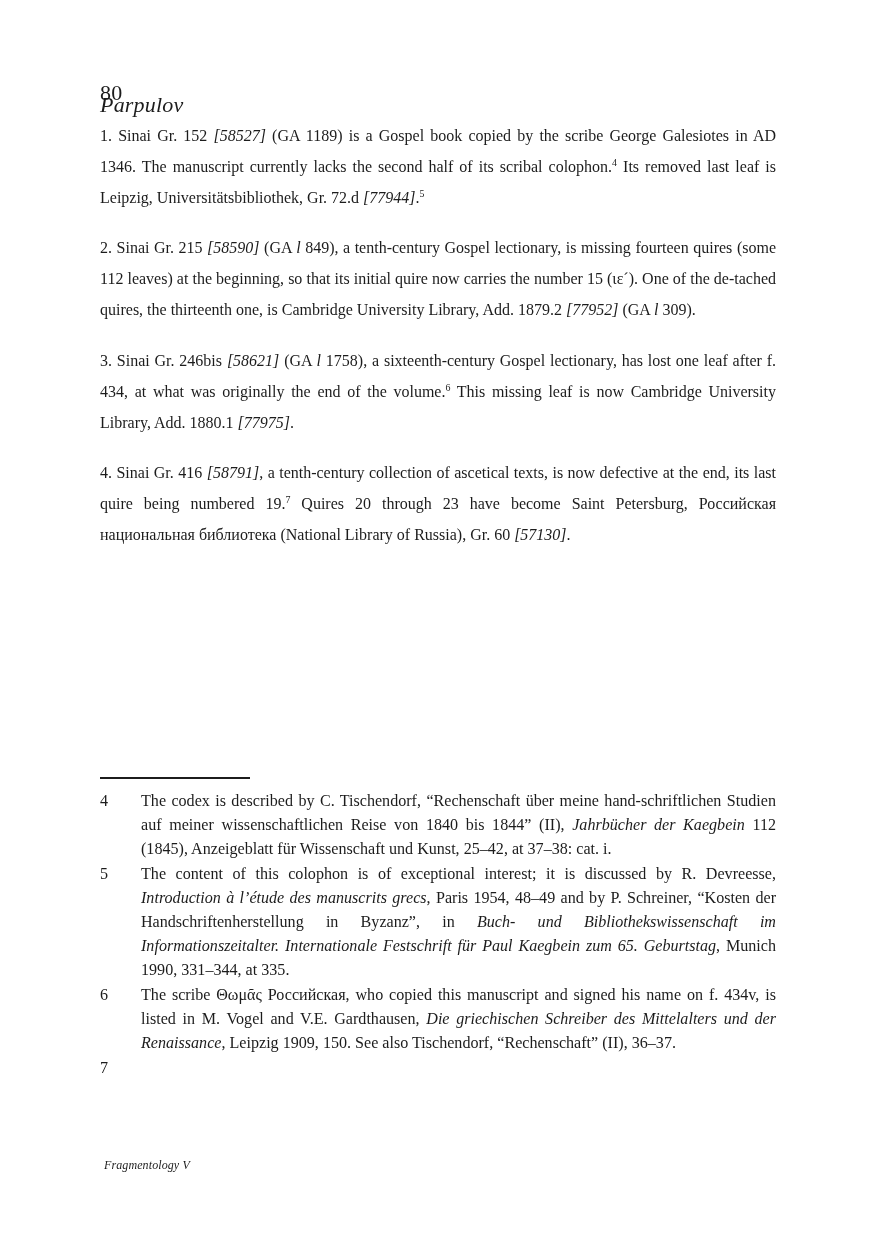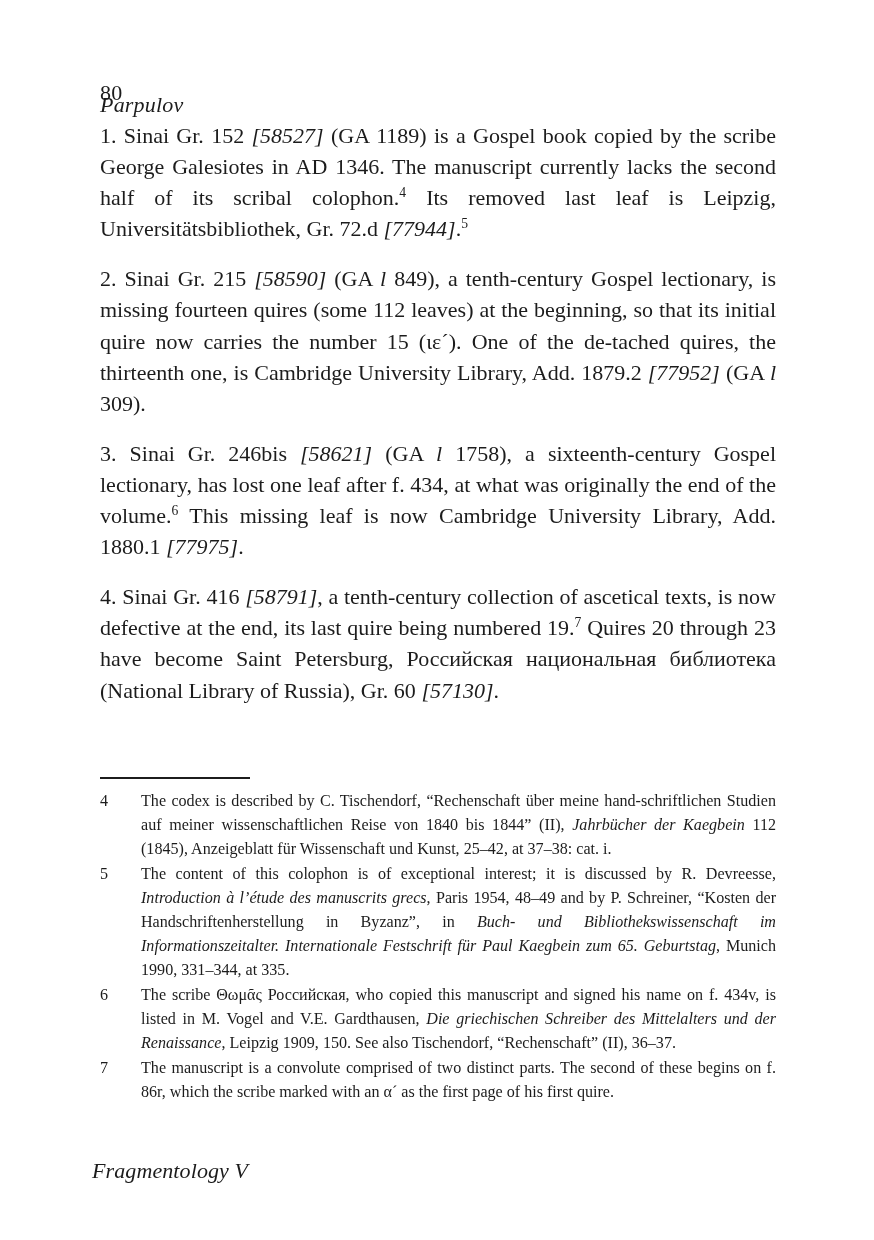--- a/index.html
+++ b/index.html
@@ -52,21 +52,21 @@
 
   
   .body-block {
     position: absolute;
     left: 100px;
     top: 120px;
     width: 676px;
   }
   p.para {
     margin: 0 0 19px 0;
-    font-size: 22px;
+    font-size: 16px;
     line-height: 31.1px;
     text-align: justify;
     text-justify: inter-word;
     hyphens: manual;
     -webkit-hyphens: manual;
   }
   p.para:last-child { margin-bottom: 0; }
 
   .it { font-style: italic; }
   sup.fn {
@@ -104,23 +104,23 @@
     left: 0;
     top: 0;
     width: 28px;
     text-align: left;
     font-size: 16.1px;
   }
 
   
   .footer {
     position: absolute;
-    left: 92px;
+    left: 104px;
     top: 1158px;
-    font-size: 22px;
+    font-size: 12px;
     font-style: italic;
     letter-spacing: .1px;
   }
 </style>
 </head>
 <body>
 
 <div class="page">
 
   <div class="running-head">
@@ -134,18 +134,18 @@
       <p class="para"><span>3. Sinai Gr. 246bis </span><span class="it">[58621]</span><span> (GA </span><span class="it">l</span><span> 1758), a sixteenth-century Gospel lectionary, has lost one leaf after f. 434, at what was originally the end of the volume.</span><sup class="fn">6</sup><span> This missing leaf is now Cambridge University Library, Add. 1880.1 </span><span class="it">[77975]</span><span>.</span></p>
       <p class="para"><span>4. Sinai Gr. 416 </span><span class="it">[58791]</span><span>, a tenth-century collection of ascetical texts, is now defective at the end, its last quire being numbered 19.</span><sup class="fn">7</sup><span> Quires 20 through 23 have become Saint Petersburg, Российская национальная библиотека (National Library of Russia), Gr. 60 </span><span class="it">[57130]</span><span>.</span></p>
     </div>
 
   <div class="footnote-rule"></div>
 
   <div class="footnotes" id="footnote-block">
       <div class="footnote"><span class="fn-num">4</span><span><span>The codex is described by C. Tischendorf, “Rechenschaft über meine hand-schriftlichen Studien auf meiner wissenschaftlichen Reise von 1840 bis 1844” (II), </span><span class="it">Jahrbücher der Kaegbein</span><span> 112 (1845), Anzeigeblatt für Wissenschaft und Kunst, 25–42, at 37–38: cat. i.</span></span></div>
       <div class="footnote"><span class="fn-num">5</span><span><span>The content of this colophon is of exceptional interest; it is discussed by R. Devreesse, </span><span class="it">Introduction à l’étude des manuscrits grecs</span><span>, Paris 1954, 48–49 and by P. Schreiner, “Kosten der Handschriftenherstellung in Byzanz”, in </span><span class="it">Buch- und Bibliothekswissenschaft im Informationszeitalter. Internationale Festschrift für Paul Kaegbein zum 65. Geburtstag</span><span>, Munich 1990, 331–344, at 335.</span></span></div>
       <div class="footnote"><span class="fn-num">6</span><span><span>The scribe Θωμᾶς Российская, who copied this manuscript and signed his name on f. 434v, is listed in M. Vogel and V.E. Gardthausen, </span><span class="it">Die griechischen Schreiber des Mittelalters und der Renaissance</span><span>, Leipzig 1909, 150. See also Tischendorf, “Rechenschaft” (II), 36–37.</span></span></div>
-      <div class="footnote"><span class="fn-num">7</span><span><span>The manuscript is a convolute comprised of two distinct parts. The second of these begins on f. 86r, which the scribe marked with an α´ as the first page of his first quire.</span></span></div>
+      <div class="footnote"><span class="fn-num">7</span></div>
     </div>
 
   <div class="footer">Fragmentology V</div>
 
 </div>
 
 </body></html>

